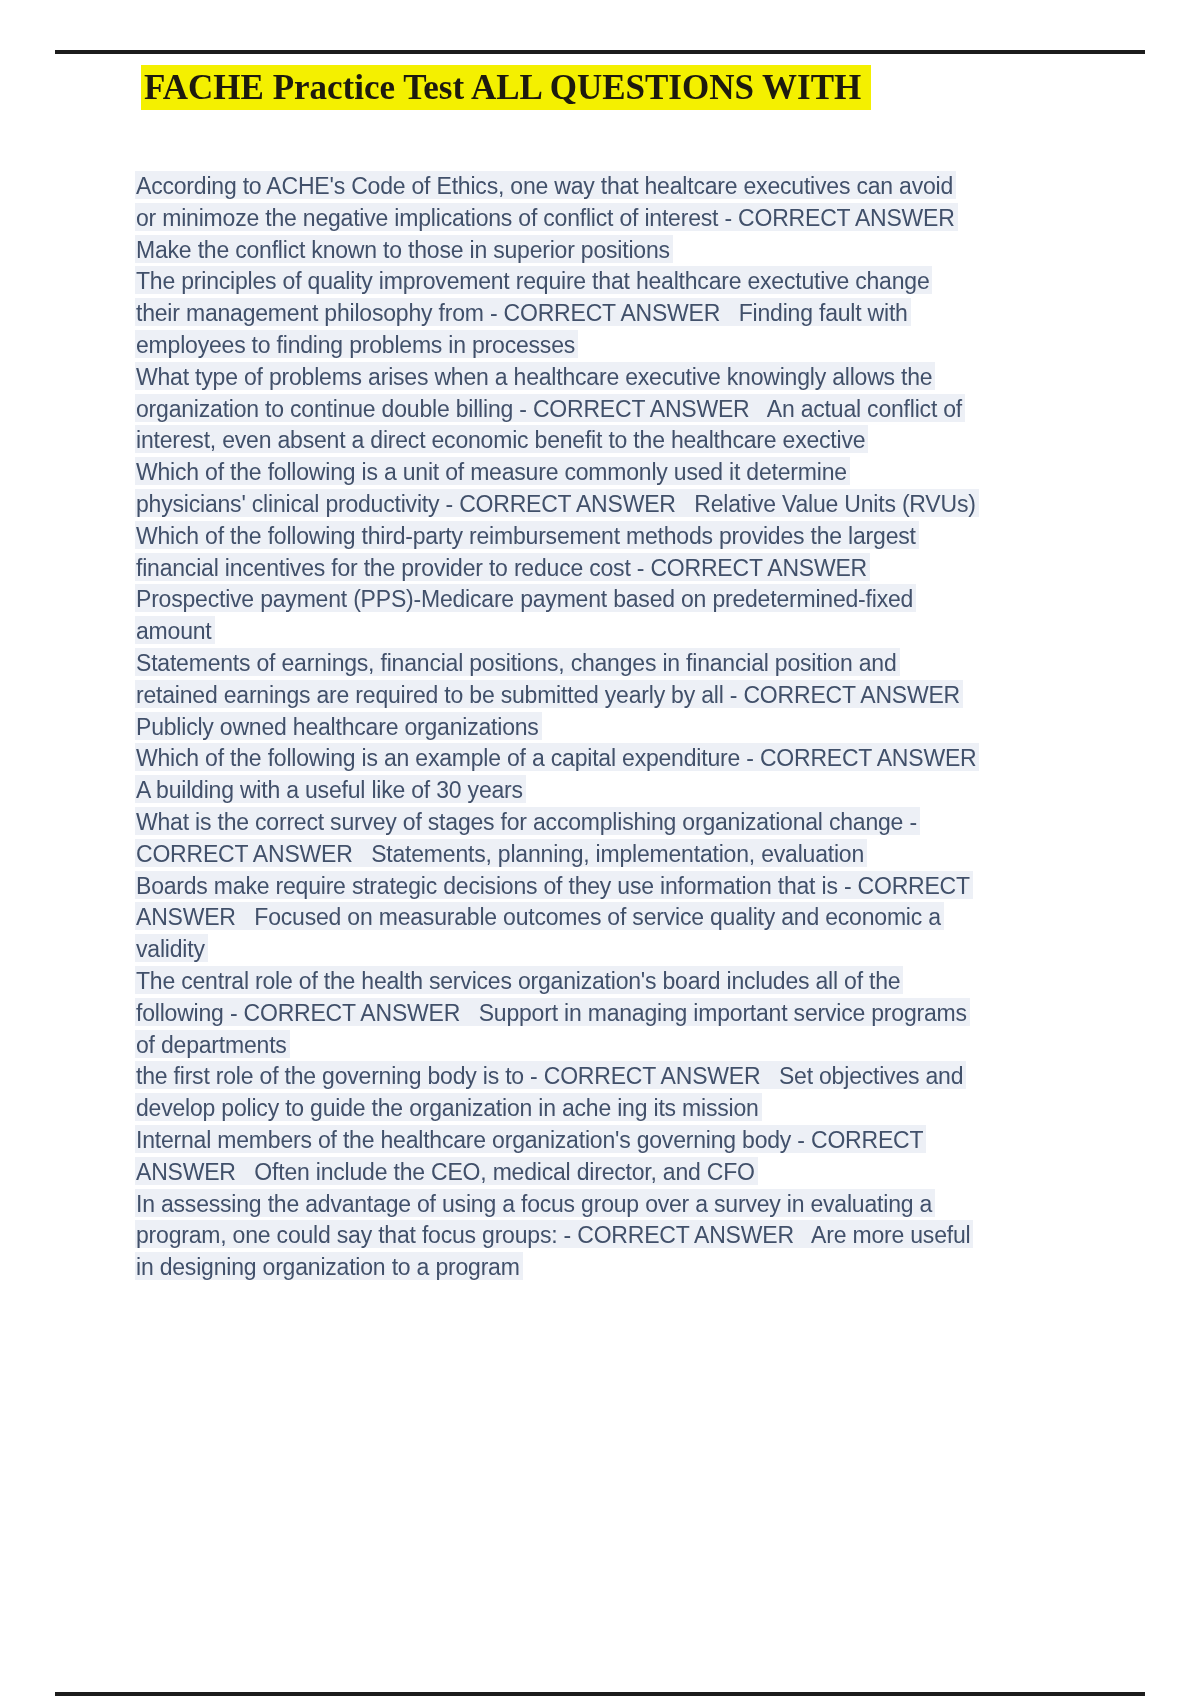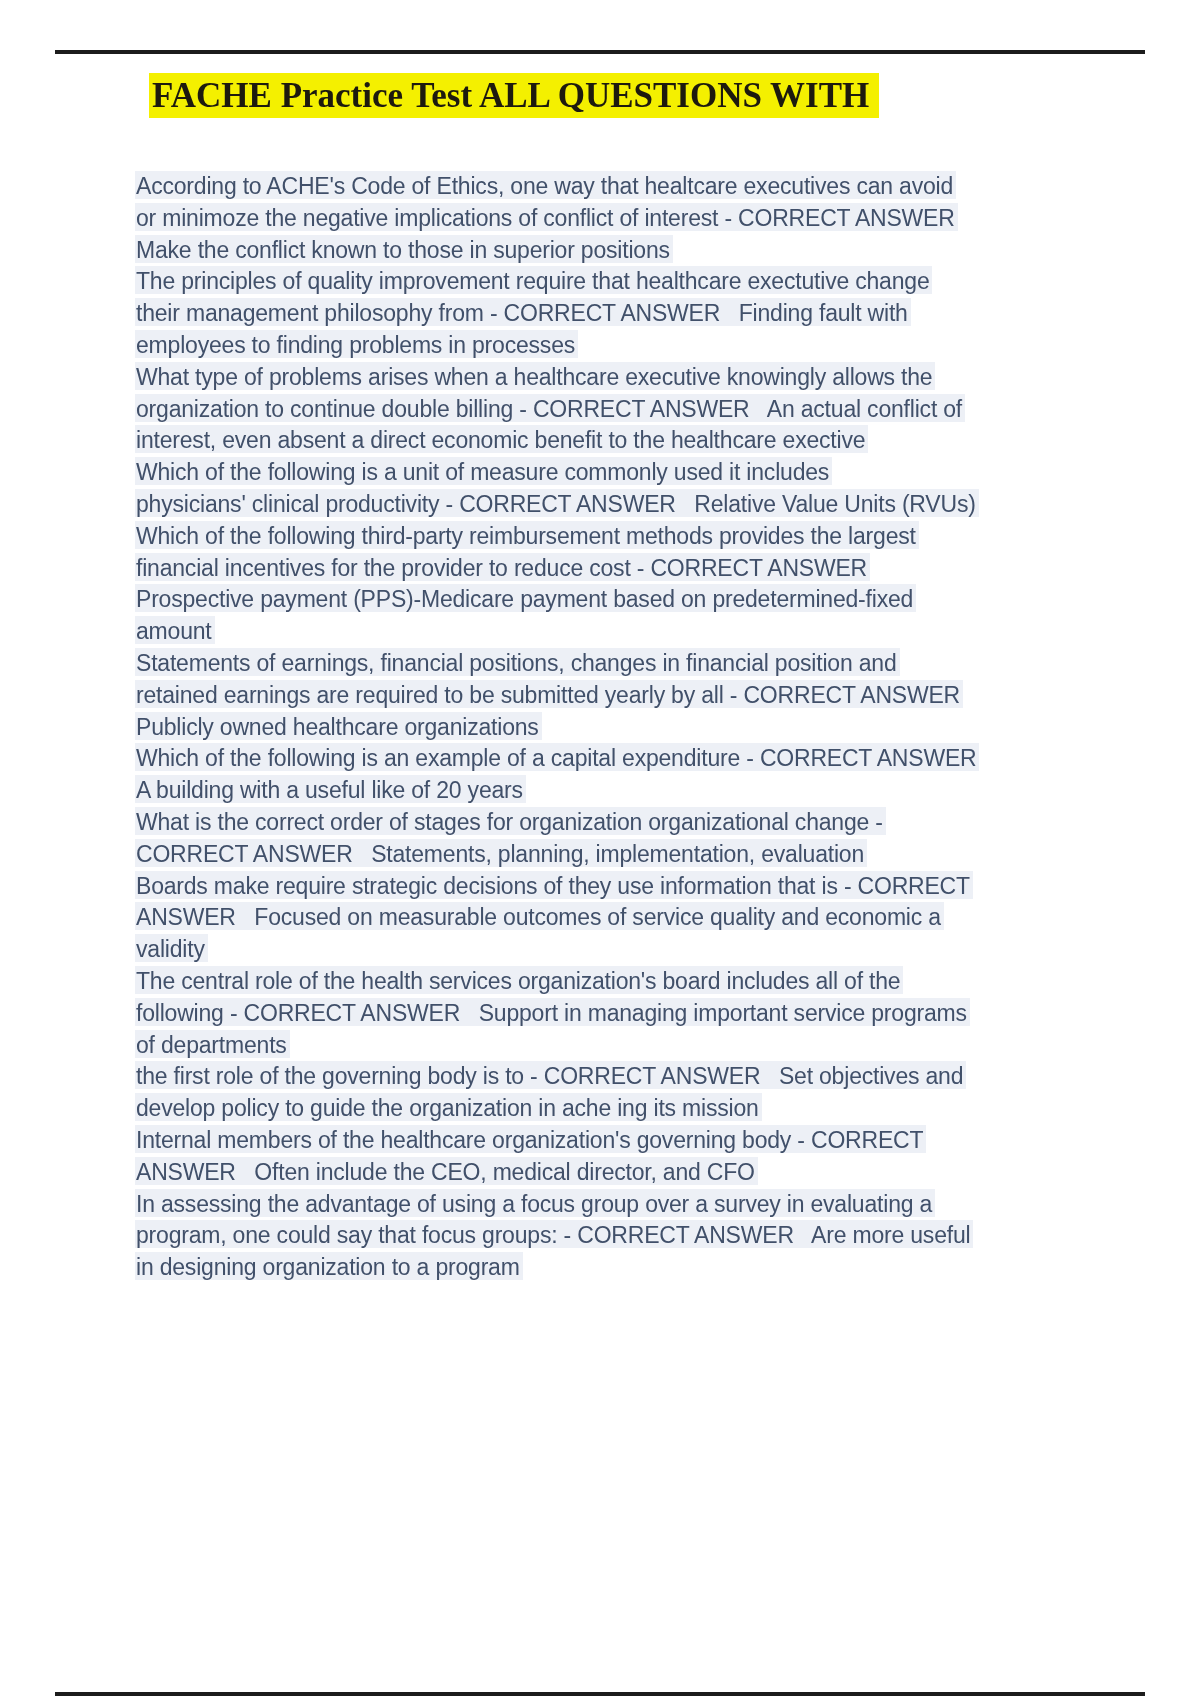--- a/index.html
+++ b/index.html
@@ -60,61 +60,61 @@
     background: var(--body-hl, #edf0f6);
     padding: 2px 3px 0 1px;
   }
 </style>
 </head>
 <body>
 
 <div class="page">
   <div class="rule top"></div>
 
-  <h1 class="title" style="margin:12px;">
+  <h1 class="title" style="margin:4px;">
     <div class="title-line"><span class="hl">FACHE Practice Test ALL QUESTIONS WITH</span></div>
   </h1>
 
   <div class="qa-list">
       <div class="qa-item">
         <div class="line"><span class="hl">According to ACHE's Code of Ethics, one way that healtcare executives can avoid</span></div>
         <div class="line"><span class="hl">or minimoze the negative implications of conflict of interest - CORRECT ANSWER</span></div>
         <div class="line"><span class="hl">Make the conflict known to those in superior positions</span></div>
       </div>
       <div class="qa-item">
         <div class="line"><span class="hl">The principles of quality improvement require that healthcare exectutive change</span></div>
         <div class="line"><span class="hl">their management philosophy from - CORRECT ANSWER   Finding fault with</span></div>
         <div class="line"><span class="hl">employees to finding problems in processes</span></div>
       </div>
       <div class="qa-item">
         <div class="line"><span class="hl">What type of problems arises when a healthcare executive knowingly allows the</span></div>
         <div class="line"><span class="hl">organization to continue double billing - CORRECT ANSWER   An actual conflict of</span></div>
         <div class="line"><span class="hl">interest, even absent a direct economic benefit to the healthcare exective</span></div>
       </div>
       <div class="qa-item">
-        <div class="line"><span class="hl">Which of the following is a unit of measure commonly used it includes</span></div>
+        <div class="line"><span class="hl">Which of the following is a unit of measure commonly used it determine</span></div>
         <div class="line"><span class="hl">physicians' clinical productivity - CORRECT ANSWER   Relative Value Units (RVUs)</span></div>
       </div>
       <div class="qa-item">
         <div class="line"><span class="hl">Which of the following third-party reimbursement methods provides the largest</span></div>
         <div class="line"><span class="hl">financial incentives for the provider to reduce cost - CORRECT ANSWER</span></div>
         <div class="line"><span class="hl">Prospective payment (PPS)-Medicare payment based on predetermined-fixed</span></div>
         <div class="line"><span class="hl">amount</span></div>
       </div>
       <div class="qa-item">
         <div class="line"><span class="hl">Statements of earnings, financial positions, changes in financial position and</span></div>
         <div class="line"><span class="hl">retained earnings are required to be submitted yearly by all - CORRECT ANSWER</span></div>
         <div class="line"><span class="hl">Publicly owned healthcare organizations</span></div>
       </div>
       <div class="qa-item">
         <div class="line"><span class="hl">Which of the following is an example of a capital expenditure - CORRECT ANSWER</span></div>
-        <div class="line"><span class="hl">A building with a useful like of 20 years</span></div>
+        <div class="line"><span class="hl">A building with a useful like of 30 years</span></div>
       </div>
       <div class="qa-item">
-        <div class="line"><span class="hl">What is the correct order of stages for organization organizational change -</span></div>
+        <div class="line"><span class="hl">What is the correct survey of stages for accomplishing organizational change -</span></div>
         <div class="line"><span class="hl">CORRECT ANSWER   Statements, planning, implementation, evaluation</span></div>
       </div>
       <div class="qa-item">
         <div class="line"><span class="hl">Boards make require strategic decisions of they use information that is - CORRECT</span></div>
         <div class="line"><span class="hl">ANSWER   Focused on measurable outcomes of service quality and economic a</span></div>
         <div class="line"><span class="hl">validity</span></div>
       </div>
       <div class="qa-item">
         <div class="line"><span class="hl">The central role of the health services organization's board includes all of the</span></div>
         <div class="line"><span class="hl">following - CORRECT ANSWER   Support in managing important service programs</span></div>

